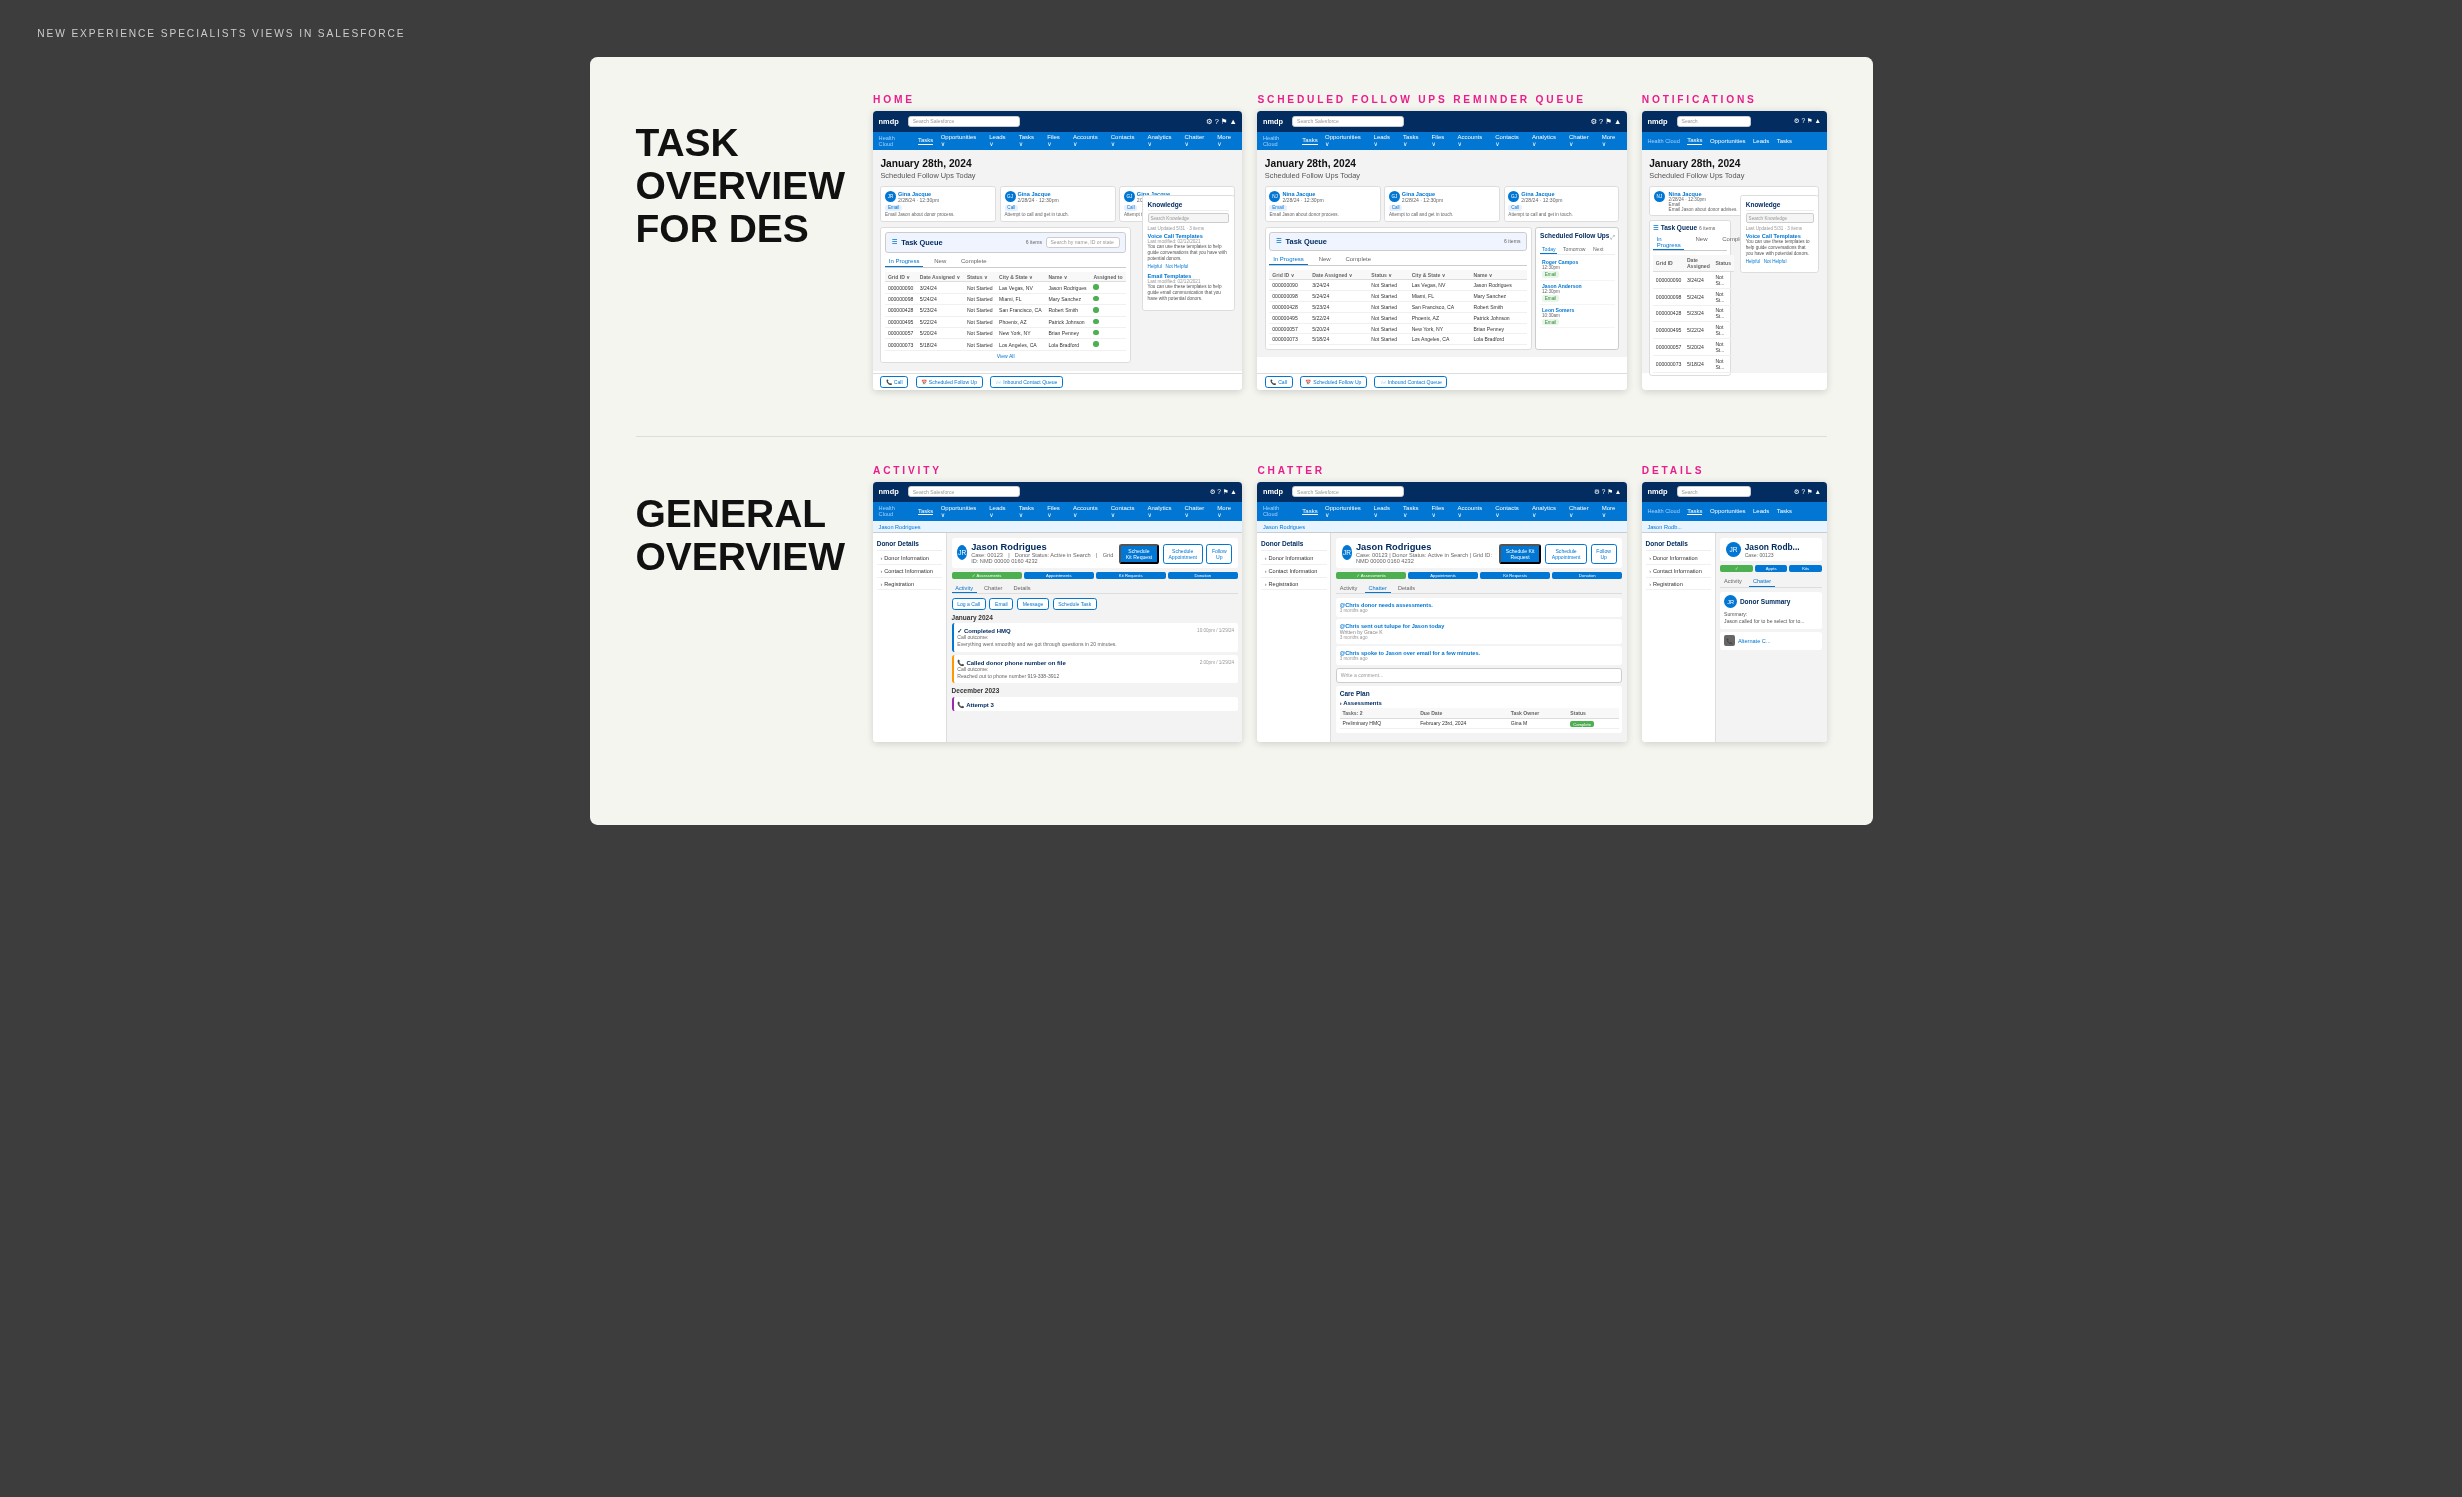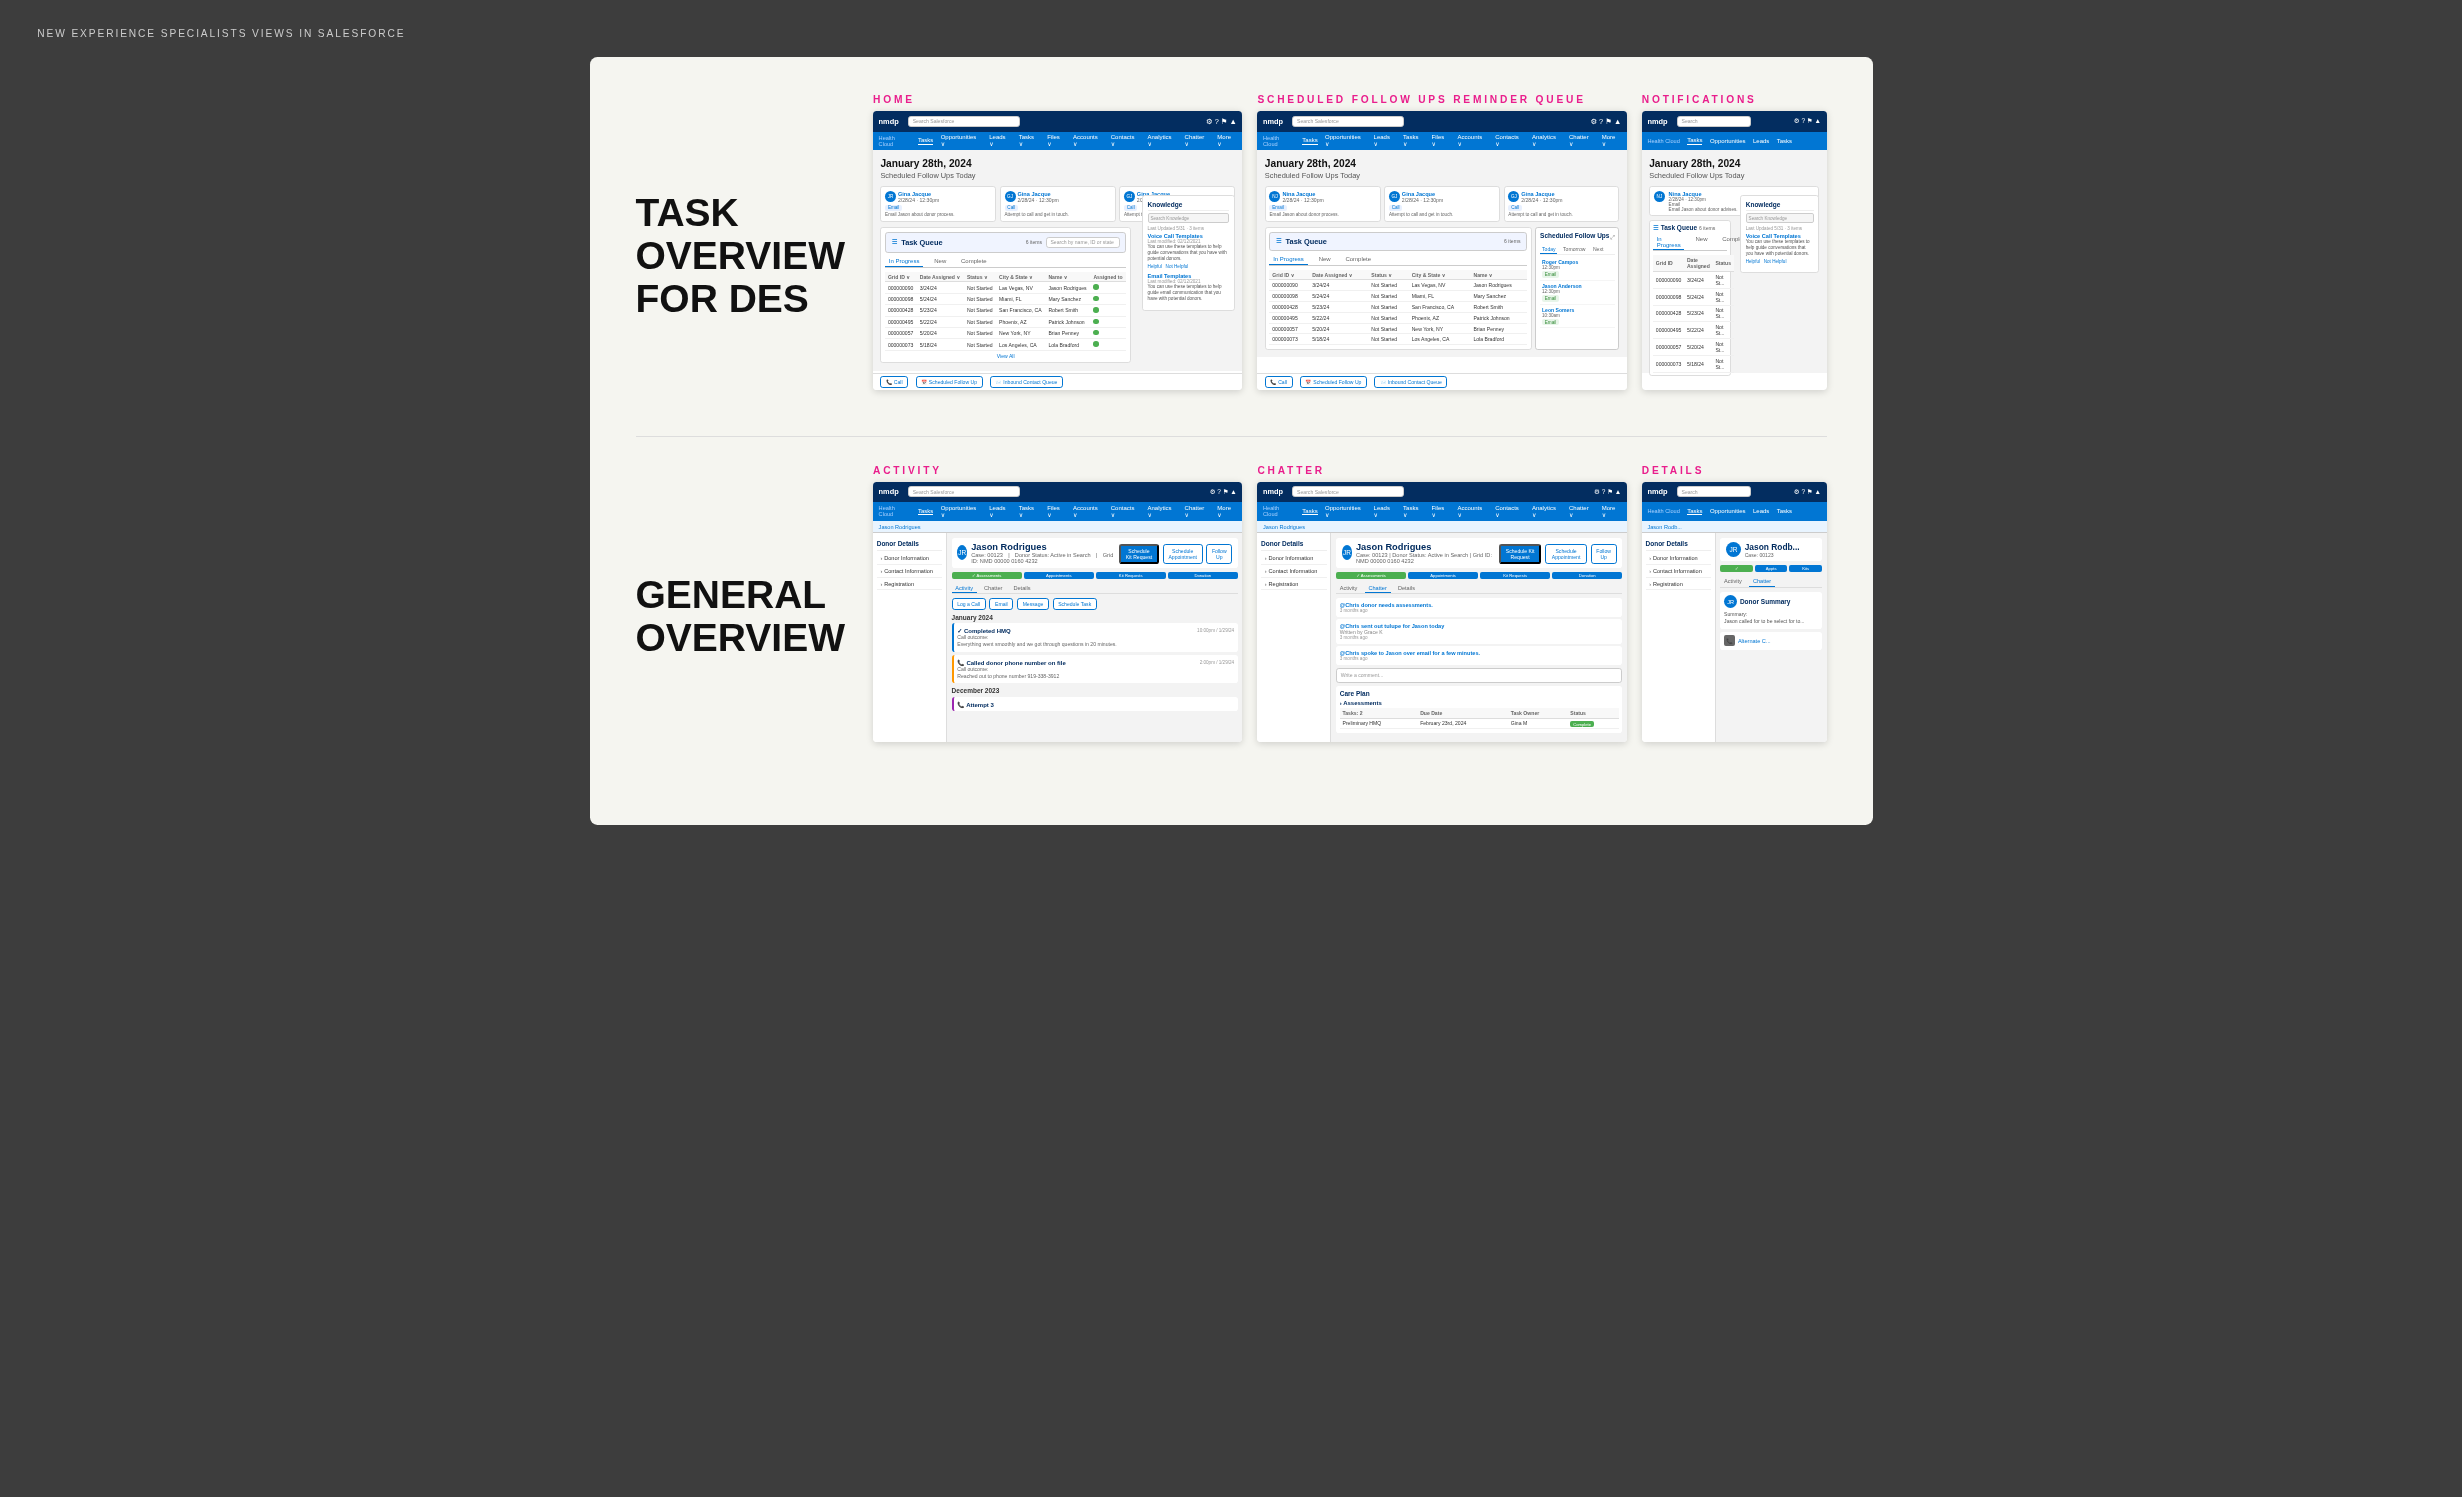--- a/index.html
+++ b/index.html
@@ -26,21 +26,21 @@
     }
     .section-row {
       display: flex;
       gap: 28px;
       margin-bottom: 46px;
     }
     .section-title-block {
       min-width: 205px;
       display: flex;
       flex-direction: column;
-      justify-content: center;
+      justify-content: flex-start;
       padding-top: 28px;
     }
     .section-title {
       font-size: 39px;
       font-weight: 900;
       line-height: 1.1;
       color: #111;
       text-transform: uppercase;
     }
     .screenshots-area {

